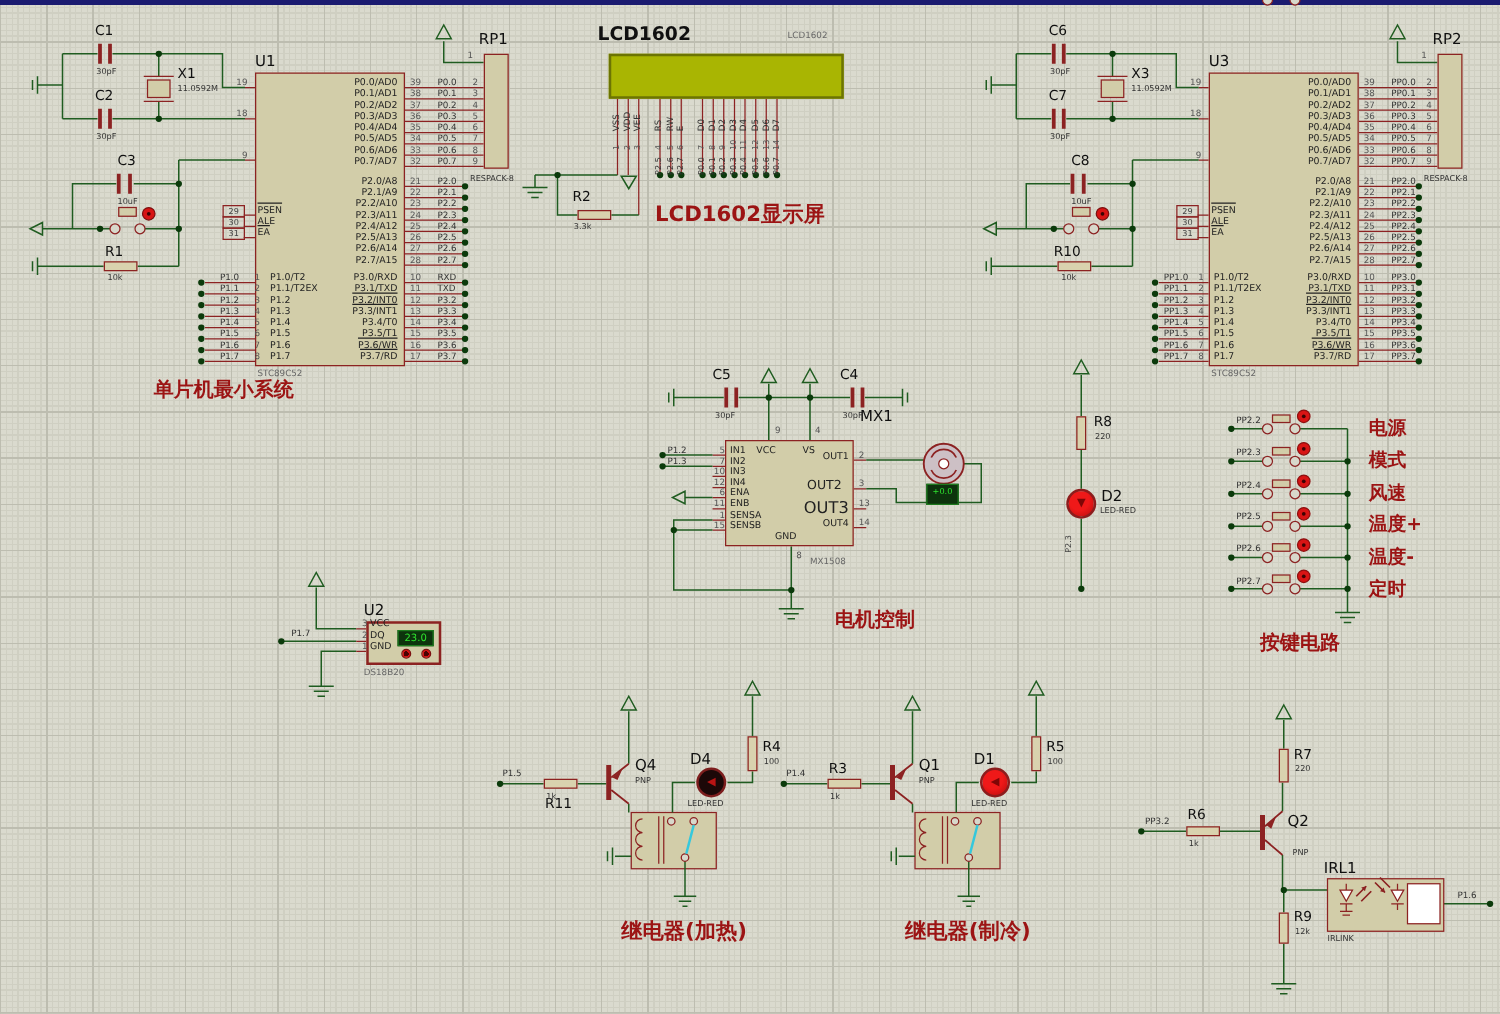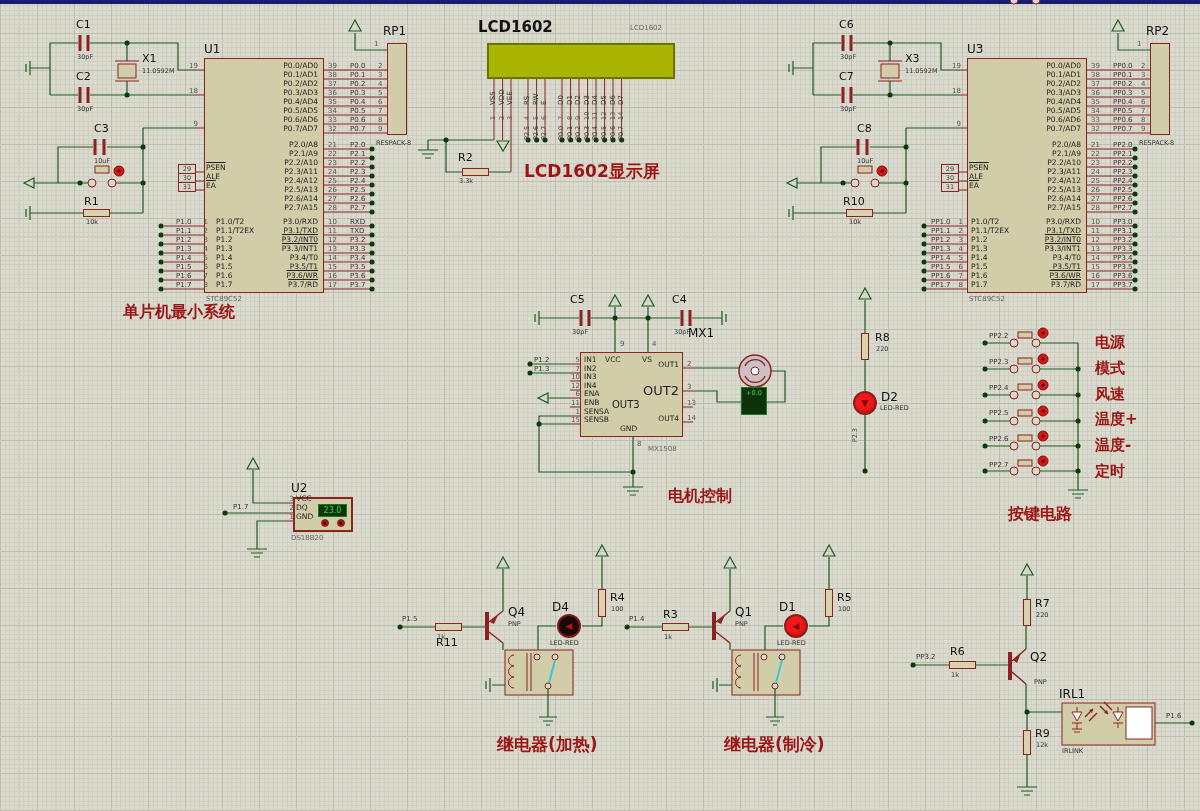--- a/index.html
+++ b/index.html
@@ -768,28 +768,28 @@
         <span class="mxname">SENSA</span>
       </div>
       <div class="mxrow">
         <span class="mxnet"></span>
         <span class="mxnum">15</span>
         <span class="mxname">SENSB</span>
       </div>
     </div>
 <div class="t" style="left:640px;top:360px;width:39px;text-align:right;font-size:7.5px;color:#222">OUT1</div>
 <div class="t num" style="left:687px;top:360px">2</div>
-<div class="t" style="left:640px;top:383px;width:39px;text-align:right;font-size:13px;color:#222">OUT2</div>
+<div class="t" style="left:640px;top:383px;width:39px;text-align:center;font-size:10px;color:#222">OUT2</div>
 <div class="t num" style="left:687px;top:383px">3</div>
-<div class="t" style="left:612px;top:399px;width:39px;text-align:left;font-size:10px;color:#222">OUT3</div>
+<div class="t" style="left:640px;top:399px;width:39px;text-align:right;font-size:13px;color:#222">OUT3</div>
 <div class="t num" style="left:687px;top:399px">13</div>
 <div class="t" style="left:640px;top:414px;width:39px;text-align:right;font-size:7.5px;color:#222">OUT4</div>
 <div class="t num" style="left:687px;top:414px">14</div>
 <div class="t gray" style="left:648px;top:445px">MX1508</div>
-<div class="disp" style="left:741px;top:387px;width:26px;height:28px;font-size:6.5px;line-height:10px">+0.0</div>
+<div class="disp" style="left:741px;top:387px;width:26px;height:17px;font-size:6.5px;line-height:10px">+0.0</div>
 <div class="t cap" style="left:668px;top:486px">电机控制</div>
 
 <div class="res" style="left:861px;top:333px;width:8px;height:27px"></div>
 <div class="t ref" style="left:875px;top:331px">R8</div>
 <div class="t val" style="left:876px;top:345px">220</div>
 <div class="led" style="left:853px;top:391px" data-state="on">
       <span>▼</span>
     </div>
 <div class="t rf12" style="left:881px;top:390px">D2</div>
 <div class="t val" style="left:880px;top:404px">LED-RED</div>

